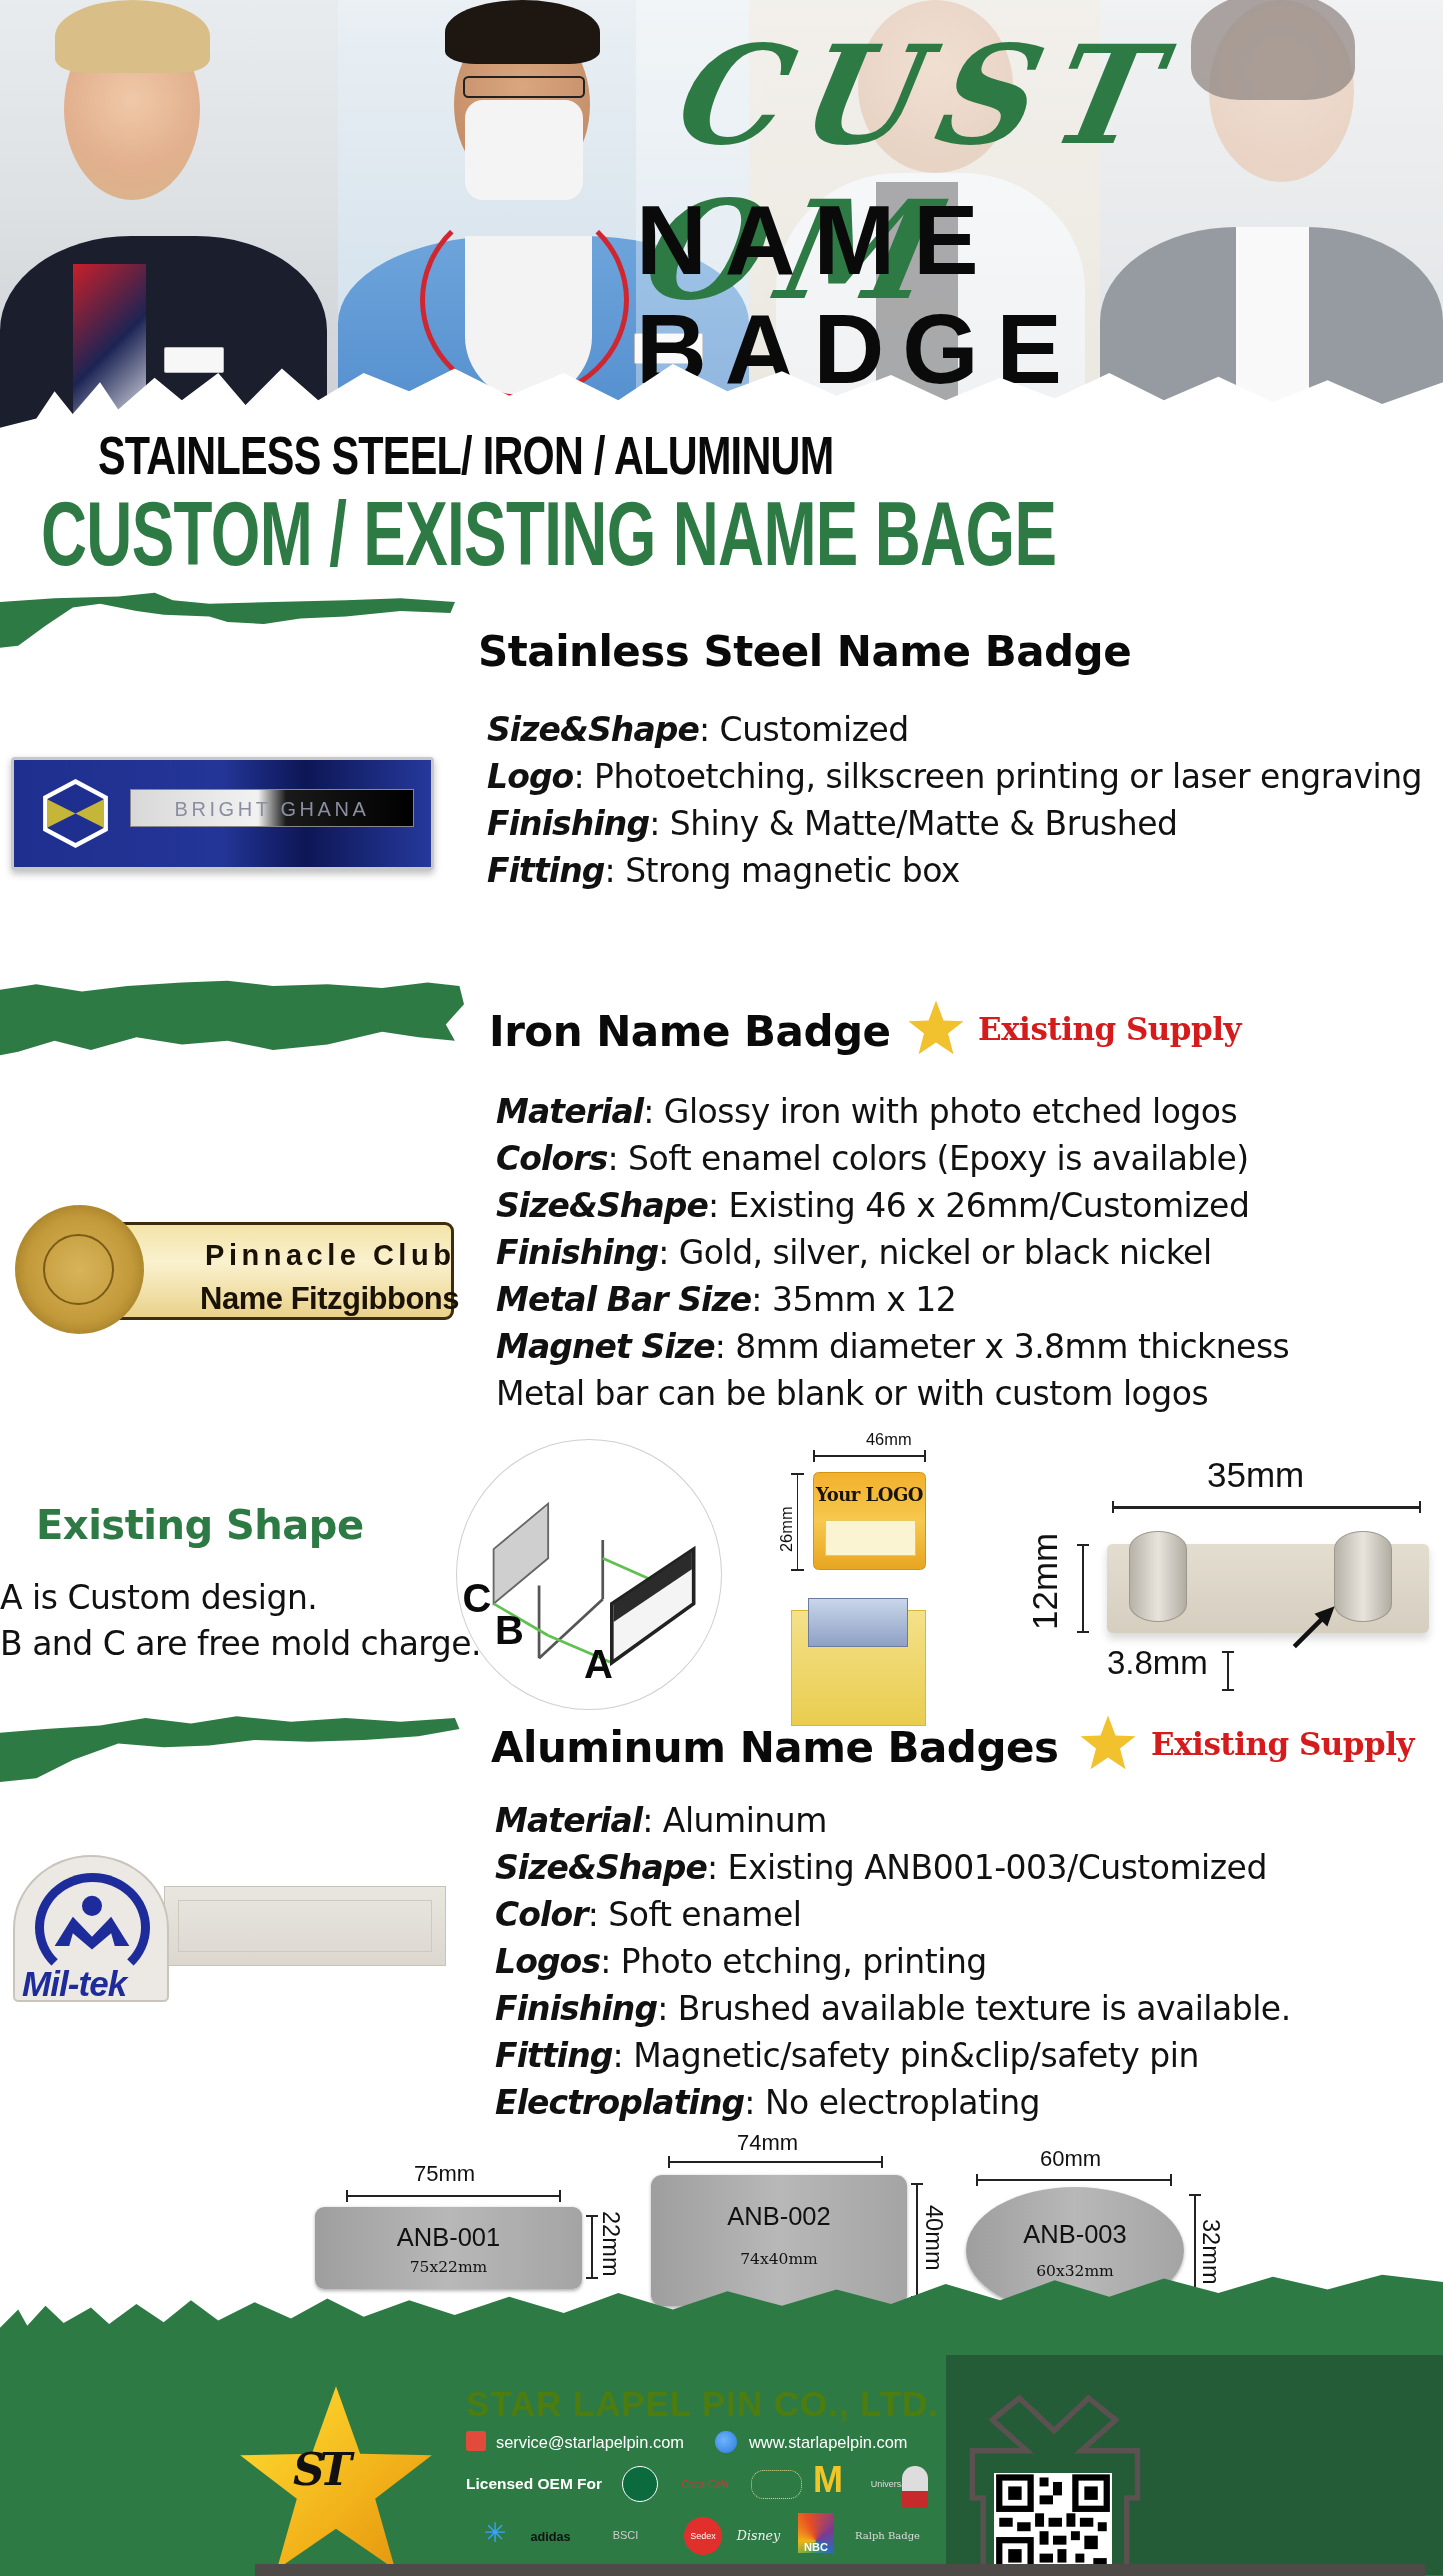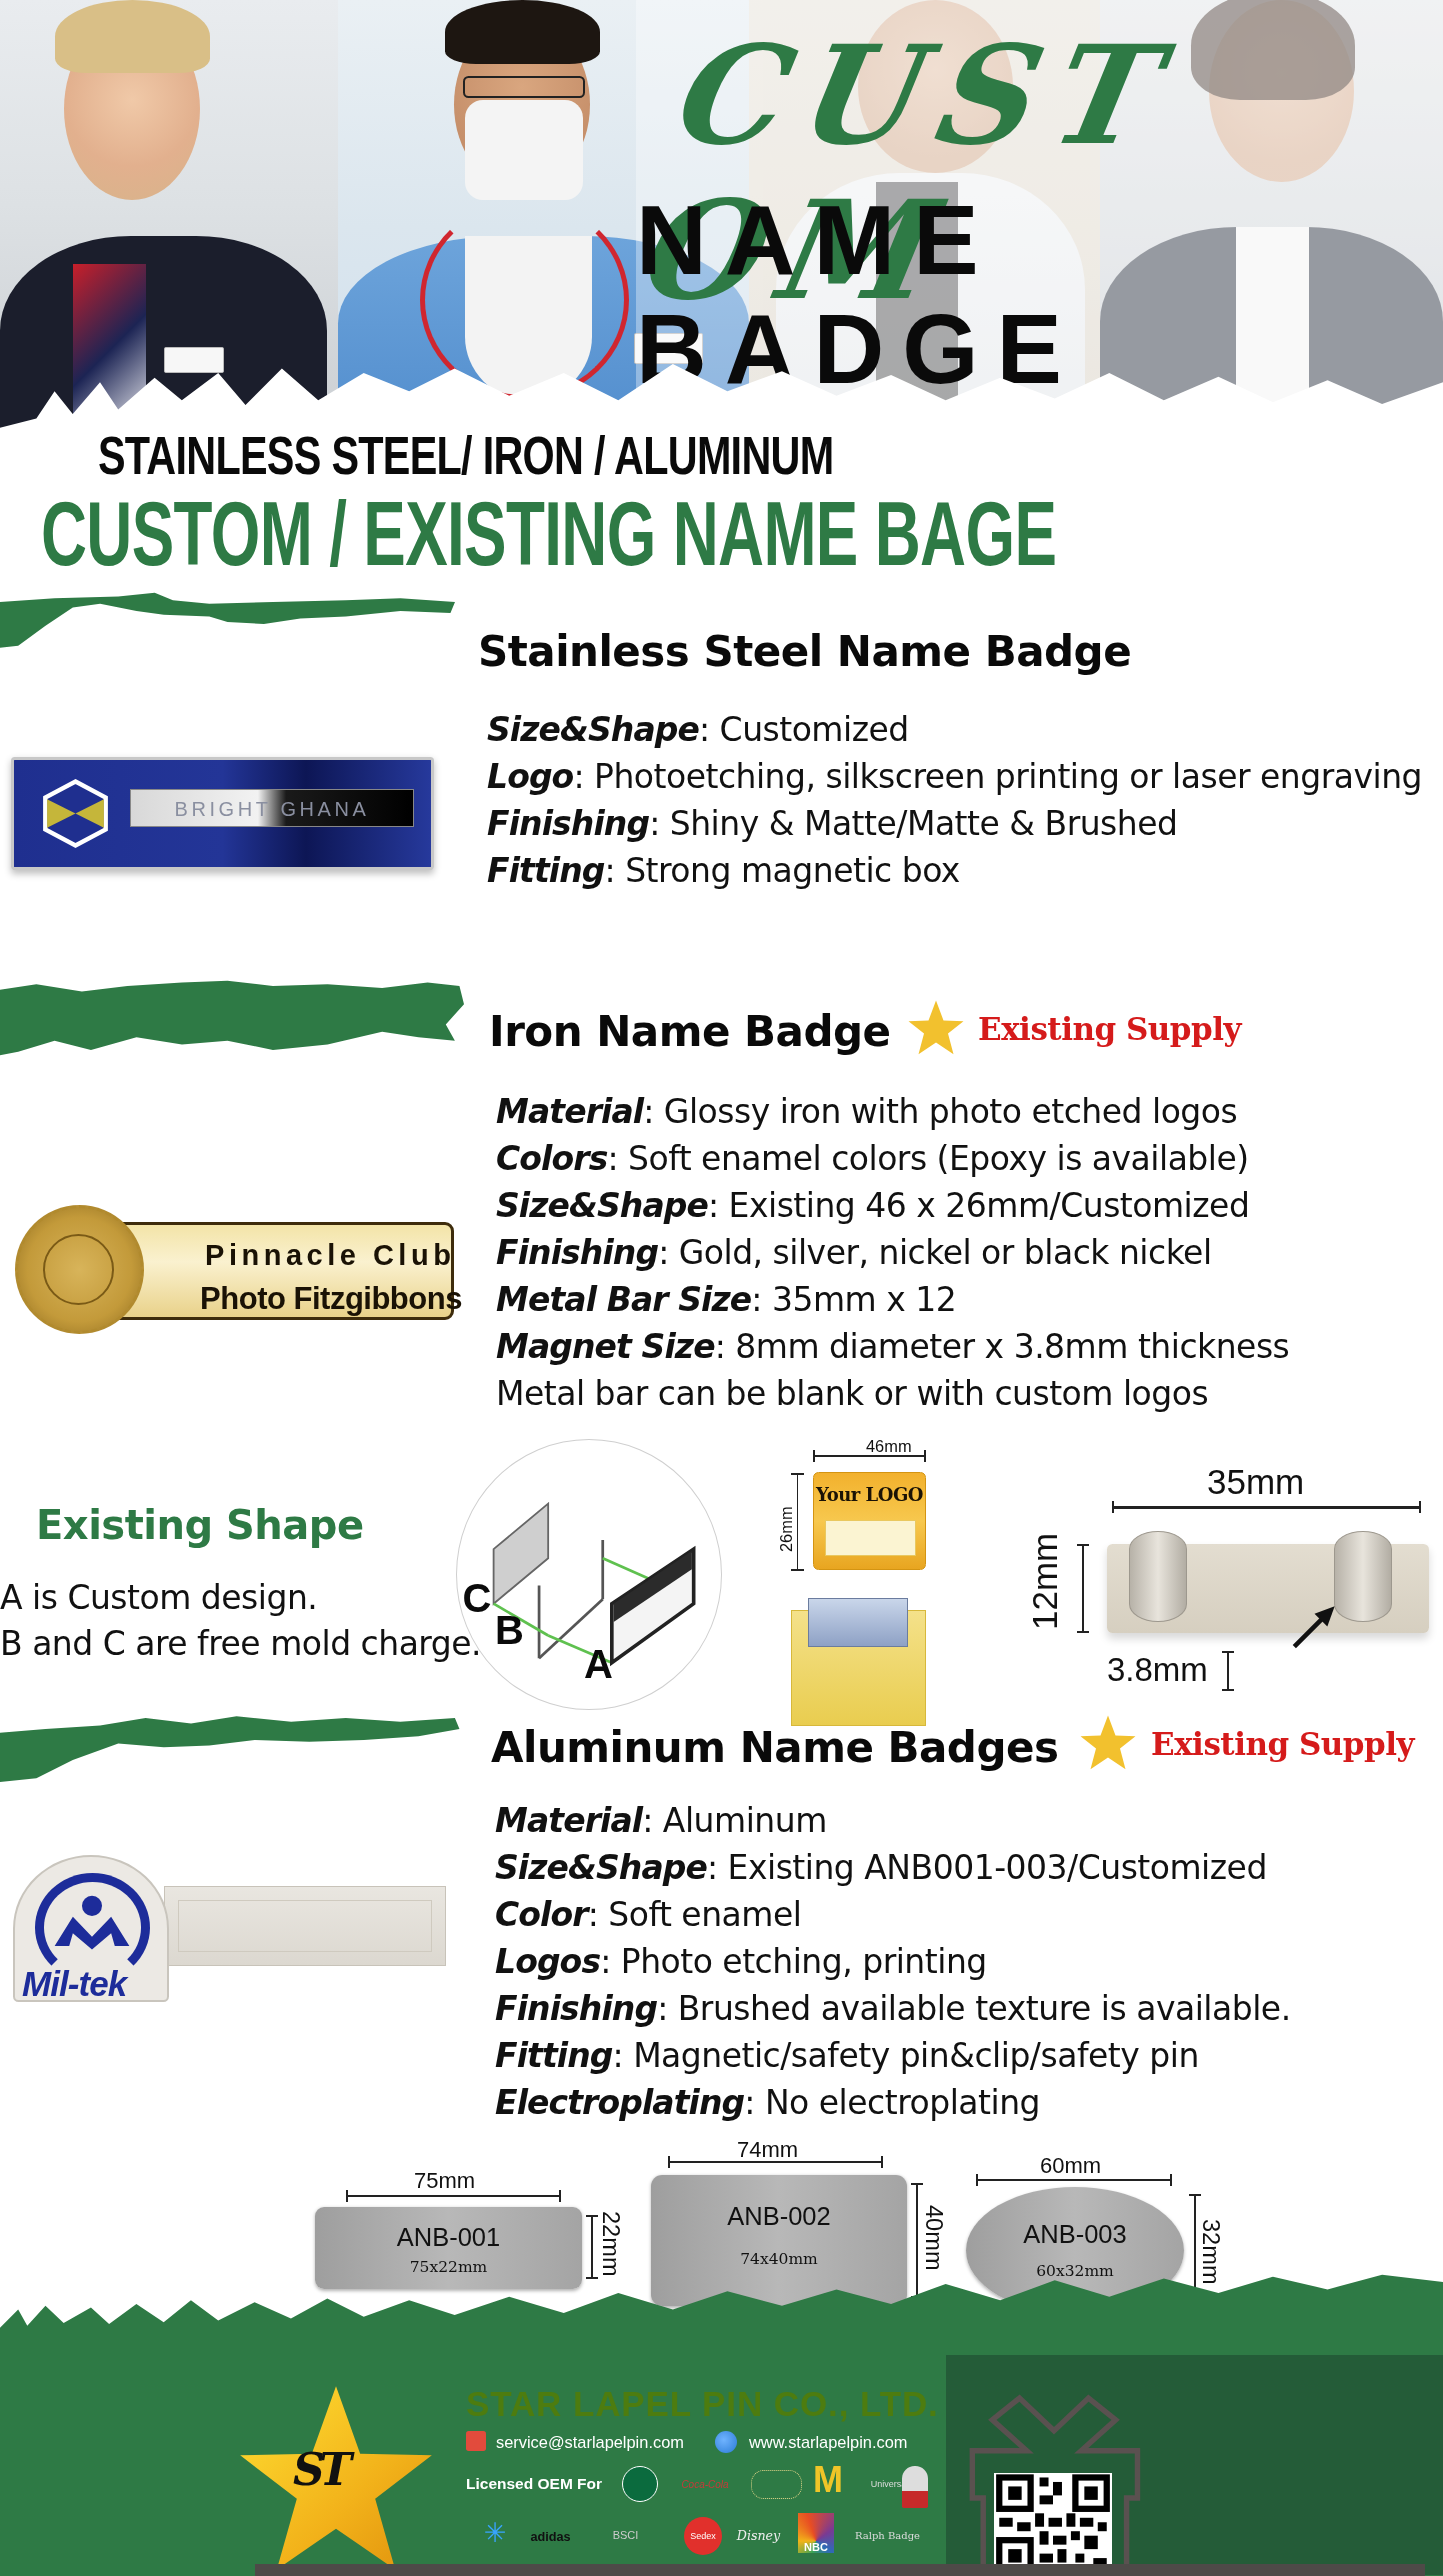--- a/index.html
+++ b/index.html
@@ -88,21 +88,21 @@
   .alu-plate { position: absolute; left: 155px; top: 40px; width: 282px; height: 80px; background: linear-gradient(180deg, #e9e6e0, #dcd8d0); border: 1.8px solid #c8c3b9; }
   .alu-plate-inner { position: absolute; left: 12.7px; top: 12.7px; right: 12.7px; bottom: 12.7px; border: 1.8px solid #cfcabf; }
 
   
   .exist-title { left: 36px; top: 1502px; font-family: "DejaVu Sans", sans-serif; font-weight: bold; font-size: 40px; color: #2e7a45; white-space: nowrap; letter-spacing: -0.5px; }
   .exist-line { position: absolute; left: 0; font-size: 33px; color: #111; white-space: nowrap; letter-spacing: -0.5px; }
   .circle-diagram { left: 456px; top: 1439px; width: 266px; height: 271px; border-radius: 50%; border: 1.8px solid #cfcfcf; background: #fff; overflow: hidden; }
   .diag-letter { position: absolute; font-family: "Liberation Sans", sans-serif; font-weight: bold; font-size: 40px; color: #0a0a0a; }
 
   .gold-card-wrap { left: 773px; top: 1428px; width: 218px; height: 282px; }
-  .dim-label { position: absolute; font-family: "Liberation Sans", sans-serif; font-size: 16.4px; color: #111; white-space: nowrap; margin-top: 7px; }
+  .dim-label { position: absolute; font-family: "Liberation Sans", sans-serif; font-size: 16.4px; color: #111; white-space: nowrap; }
   .dim-line-h { position: absolute; height: 1.8px; background: #222; }
   .dim-line-h::before, .dim-line-h::after { content: ""; position: absolute; top: -5.5px; width: 1.8px; height: 12.7px; background: #222; }
   .dim-line-h::before { left: 0; } .dim-line-h::after { right: 0; }
   .dim-line-v { position: absolute; width: 1.8px; background: #222; }
   .dim-line-v::before, .dim-line-v::after { content: ""; position: absolute; left: -5.5px; height: 1.8px; width: 12.7px; background: #222; }
   .dim-line-v::before { top: 0; } .dim-line-v::after { bottom: 0; }
   .vert-text { position: absolute; transform: rotate(-90deg); transform-origin: left top; white-space: nowrap; font-family: "Liberation Sans", sans-serif; color: #111; }
   .vert-text-cw { position: absolute; transform: rotate(90deg); transform-origin: left top; white-space: nowrap; font-family: "Liberation Sans", sans-serif; color: #111; }
 
   .gold-top { position: absolute; left: 40px; top: 44px; width: 113px; height: 98px; border-radius: 5.5px; background: linear-gradient(180deg, #f2b12d 0%, #f7c84e 50%, #e8a520 100%); border: 1.8px solid #d49412; }
@@ -204,21 +204,21 @@
 </svg>
 <div class="sec-title" style="left:489px;top:1006px;">Iron Name Badge</div>
 <svg class="abs star" style="left:906px;top:998px;" viewBox="0 0 24 24">
   <polygon points="12,1 15,9 23,9.3 16.8,14.2 19,22.5 12,17.8 5,22.5 7.2,14.2 1,9.3 9,9" fill="#f2c12e"></polygon>
 </svg>
 <div class="existing" style="left:978px;top:1011px;">Existing Supply</div>
 
 <div class="abs iron-badge">
   <div class="iron-plate">
     <div class="iron-line1">Pinnacle Club</div>
-    <div class="iron-line2">Photo Fitzgibbons</div>
+    <div class="iron-line2">Name Fitzgibbons</div>
   </div>
   <div class="iron-seal">
     <div class="iron-seal-inner"></div>
   </div>
 </div>
 
 <div class="specs" style="left:496px;top:1088px;">
   <div class="spec-row"><span class="spec-key">Material</span><span class="spec-val">: Glossy iron with photo etched logos</span></div>
   <div class="spec-row"><span class="spec-key">Colors</span><span class="spec-val">: Soft enamel colors (Epoxy is available)</span></div>
   <div class="spec-row"><span class="spec-key">Size&amp;Shape</span><span class="spec-val">: Existing 46 x 26mm/Customized</span></div>

